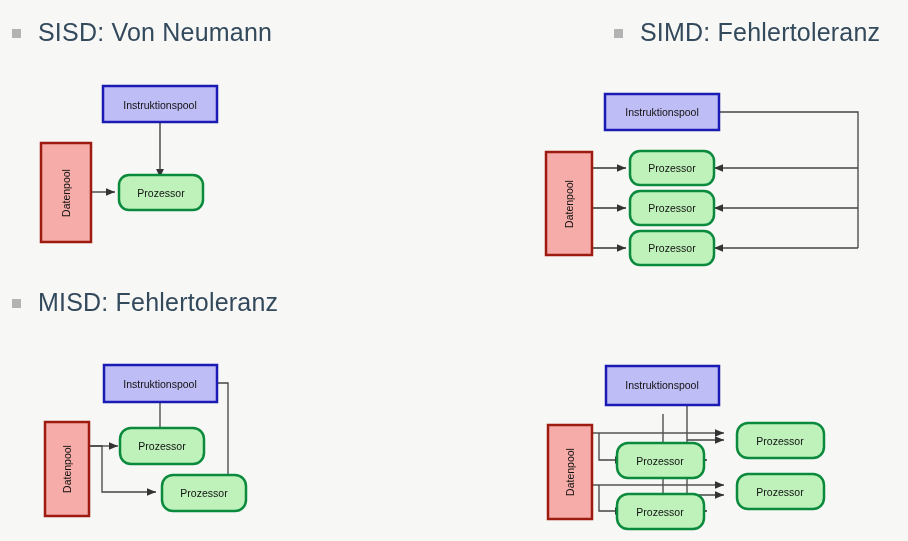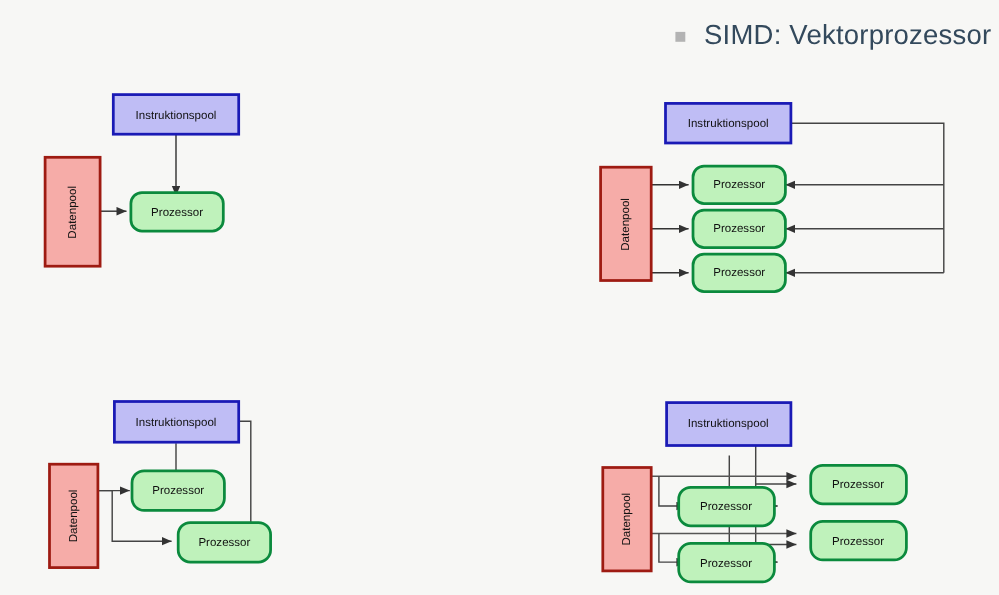--- a/index.html
+++ b/index.html
@@ -59,20 +59,24 @@
     text-anchor:middle;
     dominant-baseline:central;
   }
 </style>
 </head>
 <body>
 
 <div class="slide">
 
   <div class="quadrant" id="q-sisd">
+    <div class="heading">
+      <span class="bullet-square"></span>
+      <span>SISD: Von Neumann</span>
+    </div>
 
     <div class="diagram">
       <svg width="454" height="271" viewBox="0 0 454 271">
         <defs>
           <marker id="ah" markerWidth="8" markerHeight="8" refX="7" refY="3" orient="auto" markerUnits="strokeWidth">
             <path d="M0,0 L7,3 L0,6 z" fill="#333333"></path>
           </marker>
         </defs>
 
         <path d="M160,122 L160,178" stroke="#333333" stroke-width="1.3" fill="none" marker-end="url(#ah)"></path>
@@ -93,21 +97,21 @@
           <rect x="119" y="175" width="84" height="35" rx="10" ry="10" fill="#bff2bb" stroke="#0b8a3d" stroke-width="2.5"></rect>
           <text class="lbl" x="161" y="193">Prozessor</text>
         </g>
       </svg>
     </div>
   </div>
 
   <div class="quadrant" id="q-simd">
     <div class="heading">
       <span class="bullet-square"></span>
-      <span>SIMD: Vektorprozessor</span>
+      <span>SIMD: Fehlertoleranz</span>
     </div>
 
     <div class="diagram">
       <svg width="454" height="271" viewBox="0 0 454 271">
         <defs>
           <marker id="ah2" markerWidth="8" markerHeight="8" refX="7" refY="3" orient="auto" markerUnits="strokeWidth">
             <path d="M0,0 L7,3 L0,6 z" fill="#333333"></path>
           </marker>
         </defs>
 
@@ -140,20 +144,24 @@
         </g>
         <g>
           <rect x="176" y="231" width="84" height="34" rx="10" ry="10" fill="#bff2bb" stroke="#0b8a3d" stroke-width="2.5"></rect>
           <text class="lbl" x="218" y="248">Prozessor</text>
         </g>
       </svg>
     </div>
   </div>
 
   <div class="quadrant" id="q-misd">
+    <div class="heading">
+      <span class="bullet-square"></span>
+      <span>MISD: Fehlertoleranz</span>
+    </div>
 
     <div class="diagram">
       <svg width="454" height="271" viewBox="0 0 454 271">
         <defs>
           <marker id="ah3" markerWidth="8" markerHeight="8" refX="7" refY="3" orient="auto" markerUnits="strokeWidth">
             <path d="M0,0 L7,3 L0,6 z" fill="#333333"></path>
           </marker>
         </defs>
 
         <path d="M160,133 L160,172" stroke="#444444" stroke-width="1.3" fill="none" marker-end="url(#ah3)"></path>

